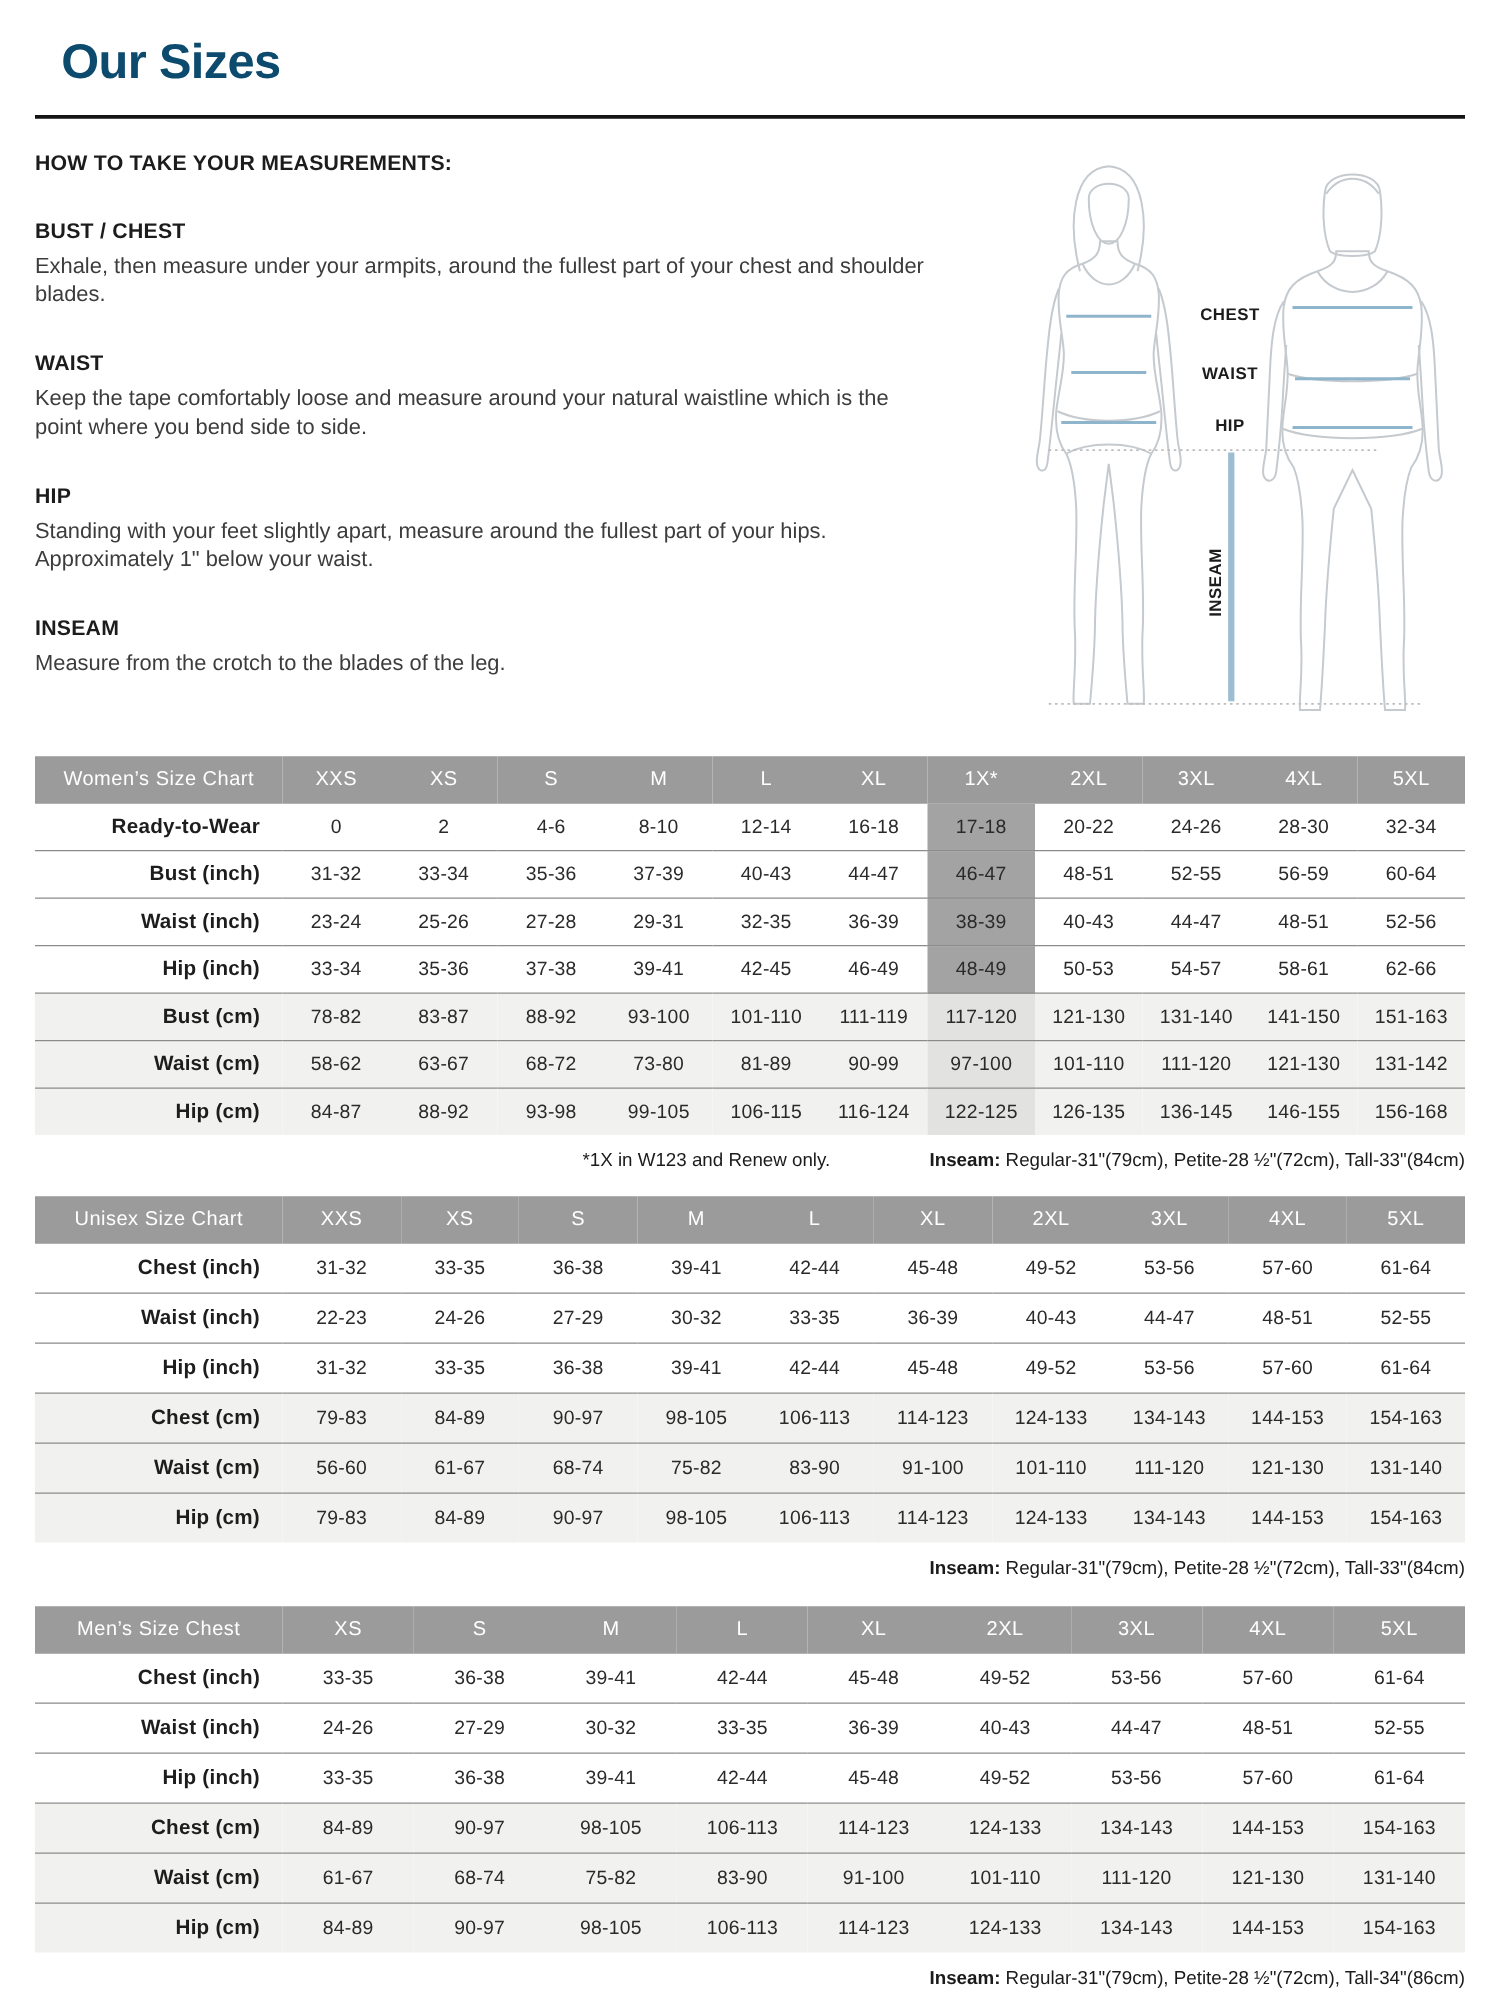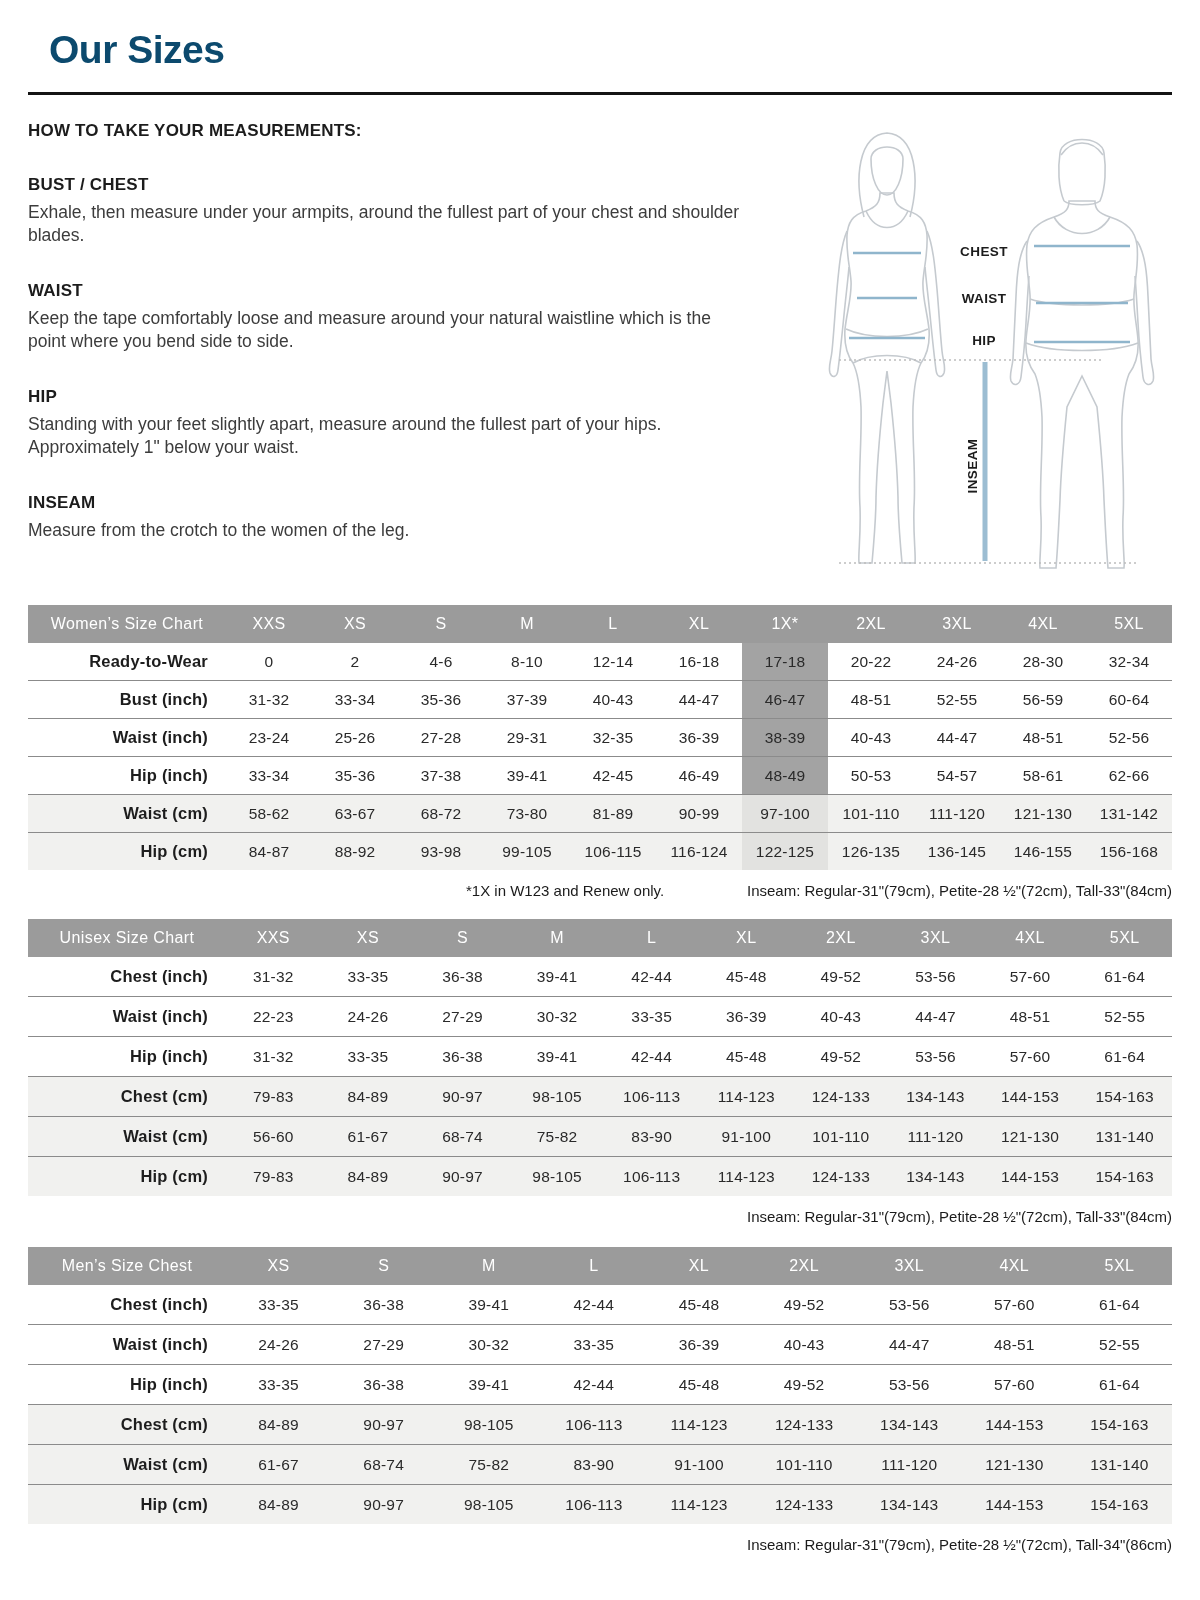--- a/index.html
+++ b/index.html
@@ -38,21 +38,21 @@
     text-align:center;font-size:15.5px;color:#2a2a2a;letter-spacing:.2px;
   }
   .size-table tbody th,.size-table tbody td{height:35px;}
   .tall .size-table tbody th,.tall .size-table tbody td{height:37px;}
   .size-table tbody tr{border-bottom:1.5px solid #8b8b8b;}
   .size-table tbody tr:last-child{border-bottom:none;}
   .size-table tbody tr.shaded th,.size-table tbody tr.shaded td{background:#f1f1ef;}
   .size-table tbody td.hl{background:#a3a3a3;}
   .size-table tbody tr.shaded td.hl{background:#e2e2e0;}
   .footnotes{display:flex;justify-content:flex-end;margin-top:12px;font-size:15px;color:#1b1b1b;}
-  .footnotes .note b{font-weight:400;}
+  .footnotes .note b{font-weight:700;}
   .footnotes.two .note:first-child{margin-left:438px;margin-right:auto;}
   
   svg text{font-family:"Liberation Sans",sans-serif;font-weight:700;fill:#1c1c1c;}
 </style>
 </head>
 <body>
 
 <div class="page">
 
   <div class="title">Our Sizes</div>
@@ -69,21 +69,21 @@
       <div class="sec">
         <div class="sec-h">WAIST</div>
         <div class="sec-b">Keep the tape comfortably loose and measure around your natural waistline which is the point where you bend side to side.</div>
       </div>
       <div class="sec">
         <div class="sec-h">HIP</div>
         <div class="sec-b">Standing with your feet slightly apart, measure around the fullest part of your hips. Approximately 1" below your waist.</div>
       </div>
       <div class="sec">
         <div class="sec-h">INSEAM</div>
-        <div class="sec-b">Measure from the crotch to the women of the leg.</div>
+        <div class="sec-b">Measure from the crotch to the blades of the leg.</div>
       </div>
     </div>
 
     <div class="figure-col">
       <svg width="380" height="480" viewBox="0 0 380 480">
 
         <g stroke="#c5cacf" fill="none" stroke-width="1.6">
           <path d="M72,108 C62,70 66,26 95,24 C124,26 128,70 118,108"></path>
           <path d="M79,50 C79,34 111,34 111,50 C111,70 104,86 95,86 C86,86 79,70 79,50"></path>
           <path d="M88,84 C88,94 84,98 74,102 C60,106 56,114 55,126 C54,144 58,158 59,172 C60,187 55,202 53,220 C52,234 55,246 61,254 C66,264 68,278 69,298 C70,332 66,366 68,398 C69,427 66,445 67,454 L80,454 C82,432 84,408 84,388 C85,352 88,322 91,294 L95,262 L99,294 C102,322 105,352 106,388 C106,408 108,432 110,454 L123,454 C124,445 121,427 122,398 C124,366 120,332 121,298 C122,278 124,264 129,254 C135,246 138,234 137,220 C135,202 130,187 131,172 C132,158 136,144 135,126 C134,114 130,106 116,102 C106,98 102,94 102,84 Z"></path>
@@ -197,20 +197,34 @@
             <td>39-41</td>
             <td>42-45</td>
             <td>46-49</td>
             <td class="hl">48-49</td>
             <td>50-53</td>
             <td>54-57</td>
             <td>58-61</td>
             <td>62-66</td>
           </tr>
           <tr class="shaded">
+            <th class="rowlab">Bust (cm)</th>
+            <td>78-82</td>
+            <td>83-87</td>
+            <td>88-92</td>
+            <td>93-100</td>
+            <td>101-110</td>
+            <td>111-119</td>
+            <td class="hl">117-120</td>
+            <td>121-130</td>
+            <td>131-140</td>
+            <td>141-150</td>
+            <td>151-163</td>
+          </tr>
+          <tr class="shaded">
             <th class="rowlab">Waist (cm)</th>
             <td>58-62</td>
             <td>63-67</td>
             <td>68-72</td>
             <td>73-80</td>
             <td>81-89</td>
             <td>90-99</td>
             <td class="hl">97-100</td>
             <td>101-110</td>
             <td>111-120</td>

